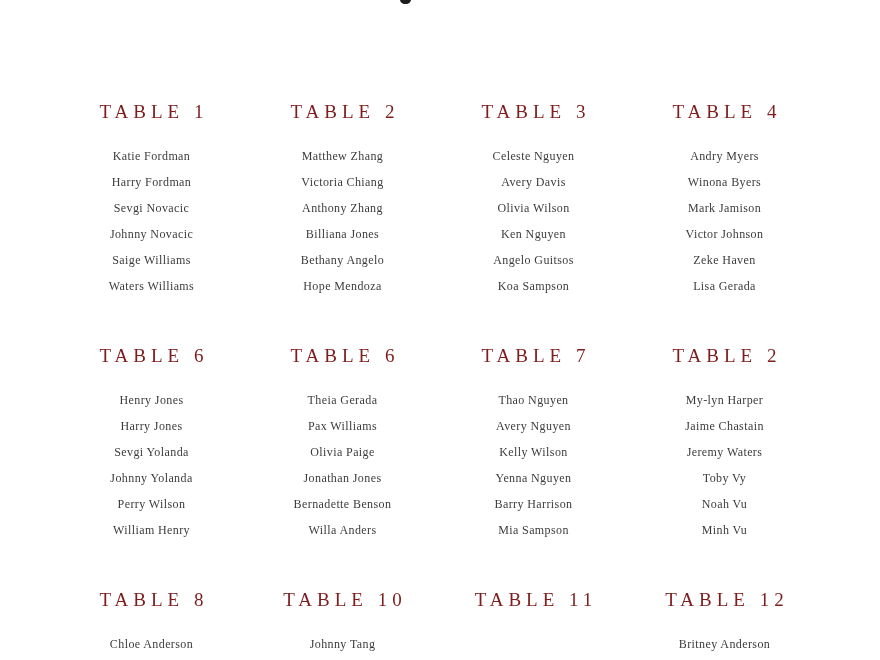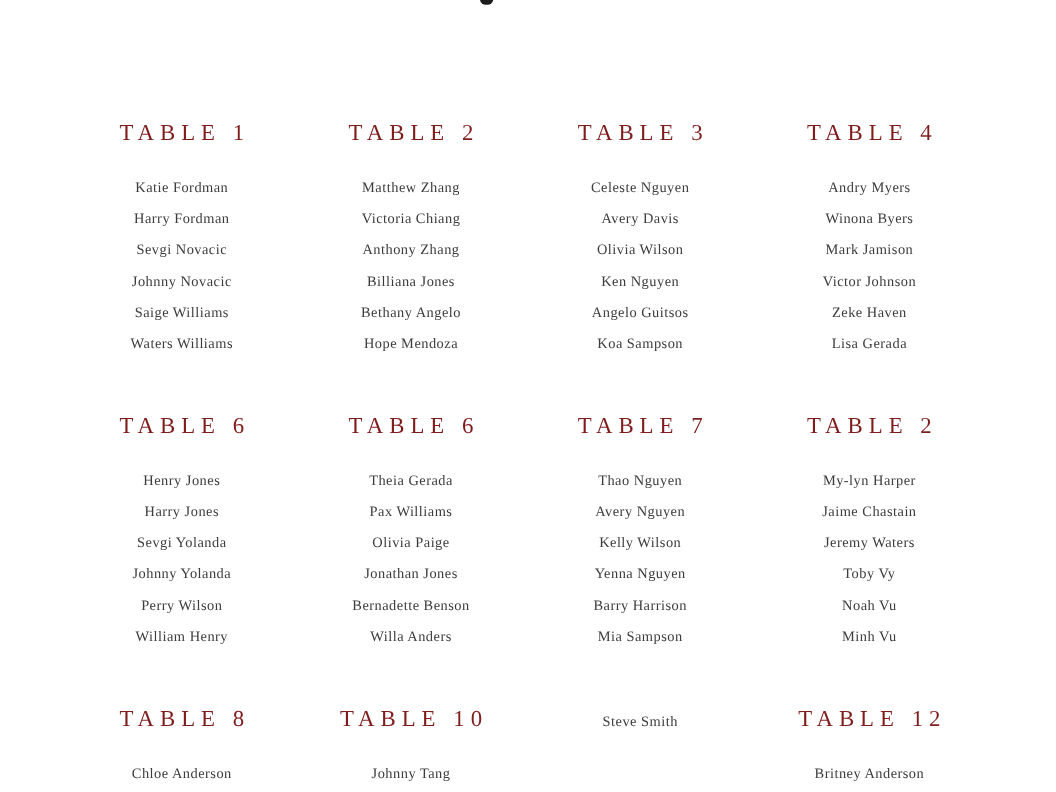--- a/index.html
+++ b/index.html
@@ -171,23 +171,21 @@
   </section>
 
   <section class="table-card">
     <h2 class="table-title">TABLE 10</h2>
     <ul class="guest-list">
           <li class="guest-name">Johnny Tang</li>
         </ul>
   </section>
 
   <section class="table-card">
-    <ul class="guest-list">
-          <li class="guest-name">Steve Smith</li>
-        </ul>
+    <h2 class="table-title">TABLE 11</h2>
   </section>
 
   <section class="table-card">
     <h2 class="table-title">TABLE 12</h2>
     <ul class="guest-list">
           <li class="guest-name">Britney Anderson</li>
         </ul>
   </section>
 </div>
 </div>

